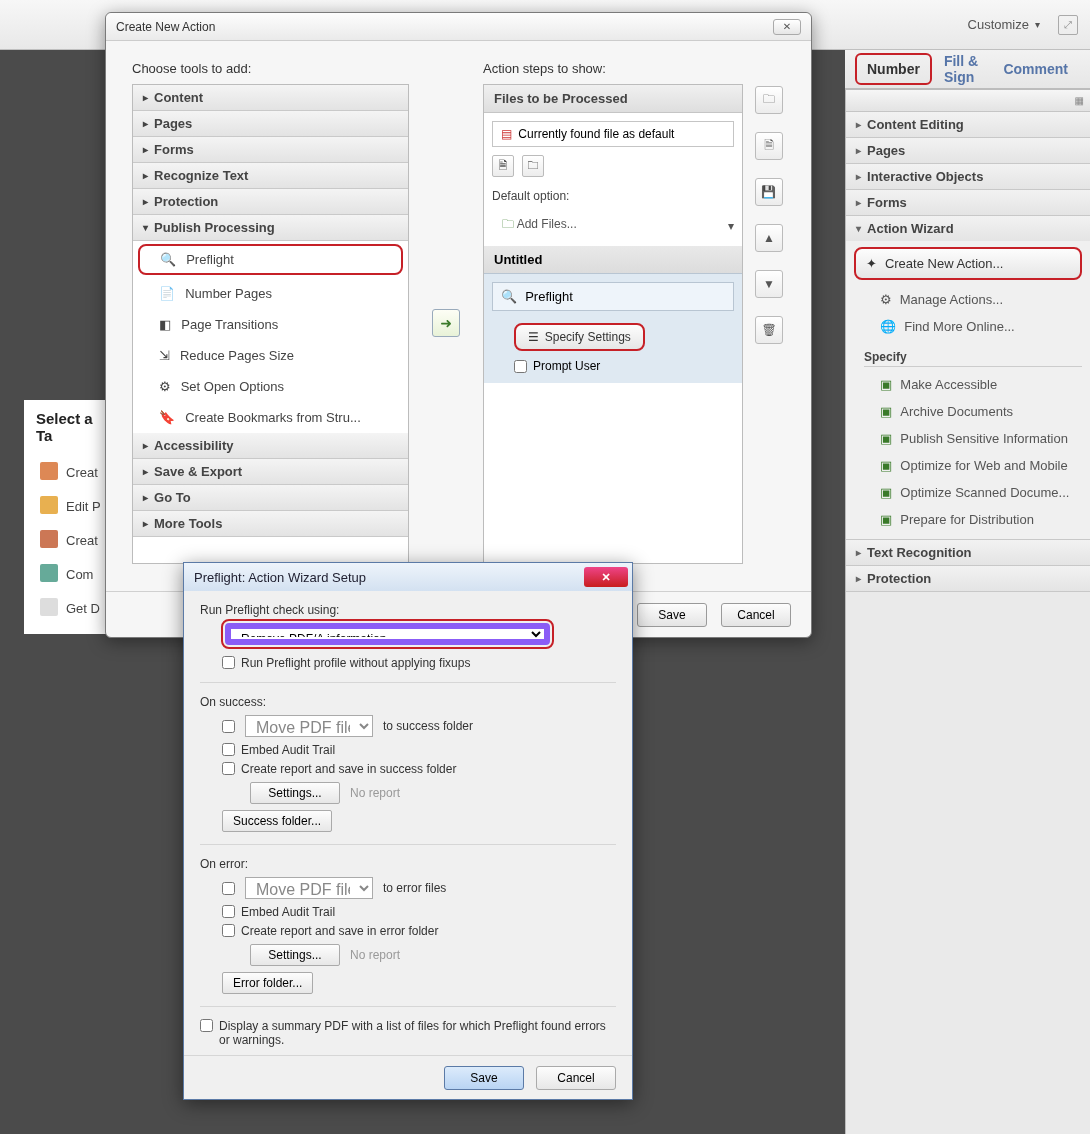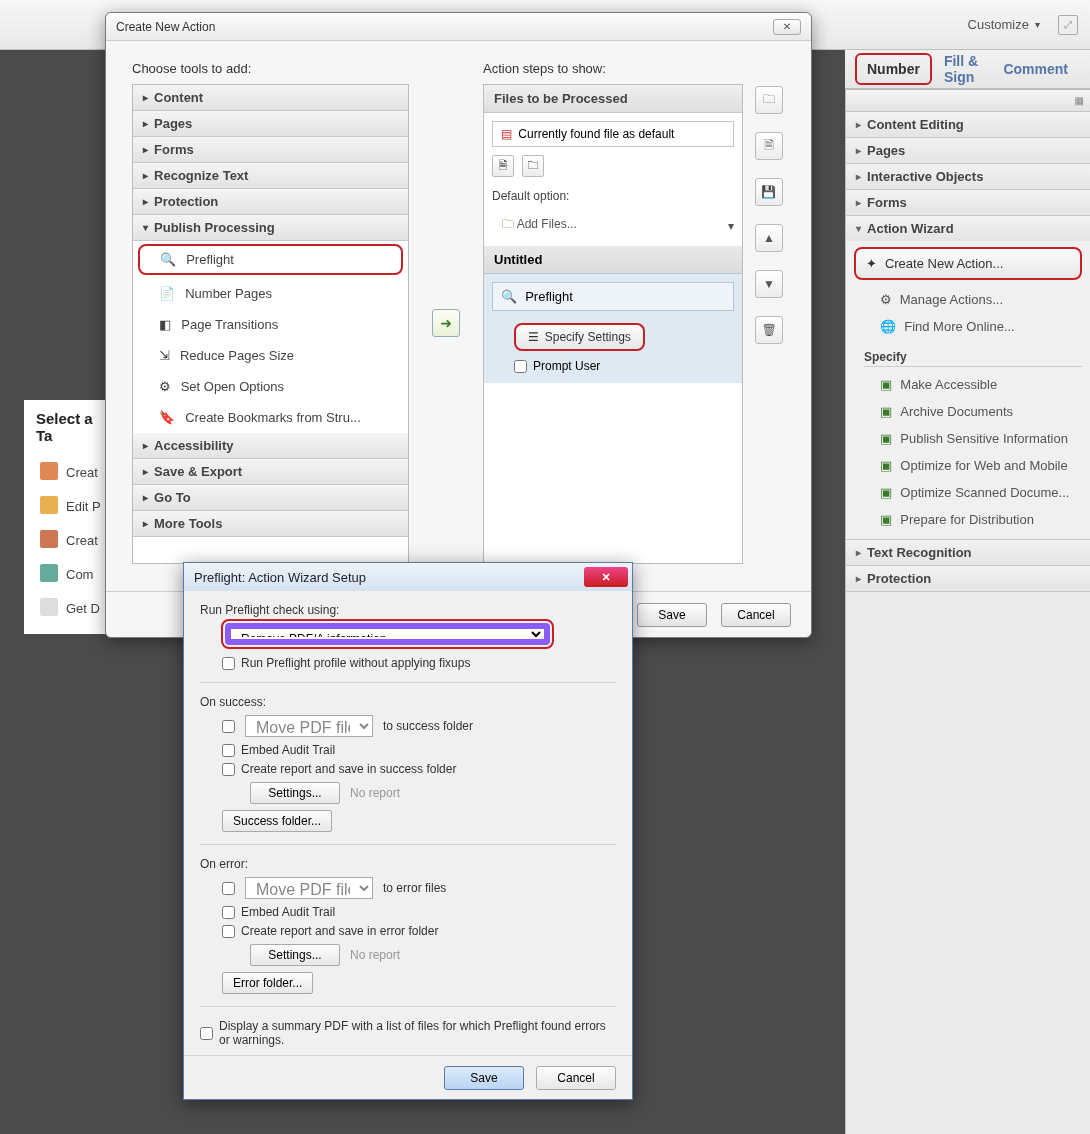--- a/index.html
+++ b/index.html
@@ -72,21 +72,21 @@
 .dialog-footer { height:46px; border-top:1px solid #d0d0d0; display:flex; justify-content:flex-end; align-items:center; gap:14px; padding:0 20px;}
 .btn { min-width:70px; height:24px; border:1px solid #9a9a9a; border-radius:3px; background:linear-gradient(#fdfdfd,#e4e4e4); font-size:12px; cursor:pointer; padding:0 14px;}
 
 
 .pf-dialog { position:absolute; top:562px; left:183px; width:450px; height:538px; background:#f0f0f0; border:1px solid #5b7aa6; box-shadow:0 4px 18px rgba(0,0,0,0.45); display:flex; flex-direction:column;}
 .pf-title { height:28px; background:linear-gradient(#eef4fb,#d3e1f1); display:flex; align-items:center; justify-content:space-between; padding:0 4px 0 10px; font-size:13px; color:#223;}
 .pf-close { width:44px; height:20px; background:linear-gradient(#e48,#c81e1e); color:#fff; border-radius:3px; font-size:11px; display:flex; align-items:center; justify-content:center; cursor:pointer; font-weight:bold;}
 .pf-body { flex:1; padding:12px 16px; font-size:12px; color:#333; overflow:auto;}
 .pf-body hr{ border:none; border-top:1px solid #d6d6d6; margin:12px 0;}
 .pf-select { width:325px; height:22px; border:6px solid #8b5cf6; background:#fff; font-size:12px; padding:2px 6px; margin:6px 3px; border-radius:2px; outline:2px solid #c62027; outline-offset:2px; border-radius:4px;}
-.pf-check { display:flex; align-items:center; gap:6px; margin:5px 0;}
+.pf-check { display:flex; align-items:flex-start; gap:6px; margin:5px 0;}
 .pf-row { display:flex; align-items:center; gap:10px; margin:6px 0;}
 .pf-dd { width:128px; height:22px; border:1px solid #aaa; background:#fff; font-size:16px; padding:2px 6px; color:#888;}
 .pf-sub { margin-left:50px;}
 .pf-btn-small { min-width:90px; height:22px; border:1px solid #aaa; background:linear-gradient(#fdfdfd,#e7e7e7); font-size:12px; padding:0 10px; border-radius:2px; cursor:pointer;}
 .pf-footer { height:44px; border-top:1px solid #d6d6d6; display:flex; justify-content:flex-end; align-items:center; gap:12px; padding:0 16px;}
 .pf-save { min-width:80px; height:24px; border:1px solid #5b7aa6; background:linear-gradient(#dcebfb,#b9d4f3); font-size:12px; border-radius:3px; cursor:pointer;}
 .pf-cancel{ min-width:80px; height:24px; border:1px solid #aaa; background:linear-gradient(#fdfdfd,#e7e7e7); font-size:12px; border-radius:3px; cursor:pointer;}
 .muted{color:#999;text-align:right;}
 input[type=checkbox]{width:13px;height:13px;}
 </style>

